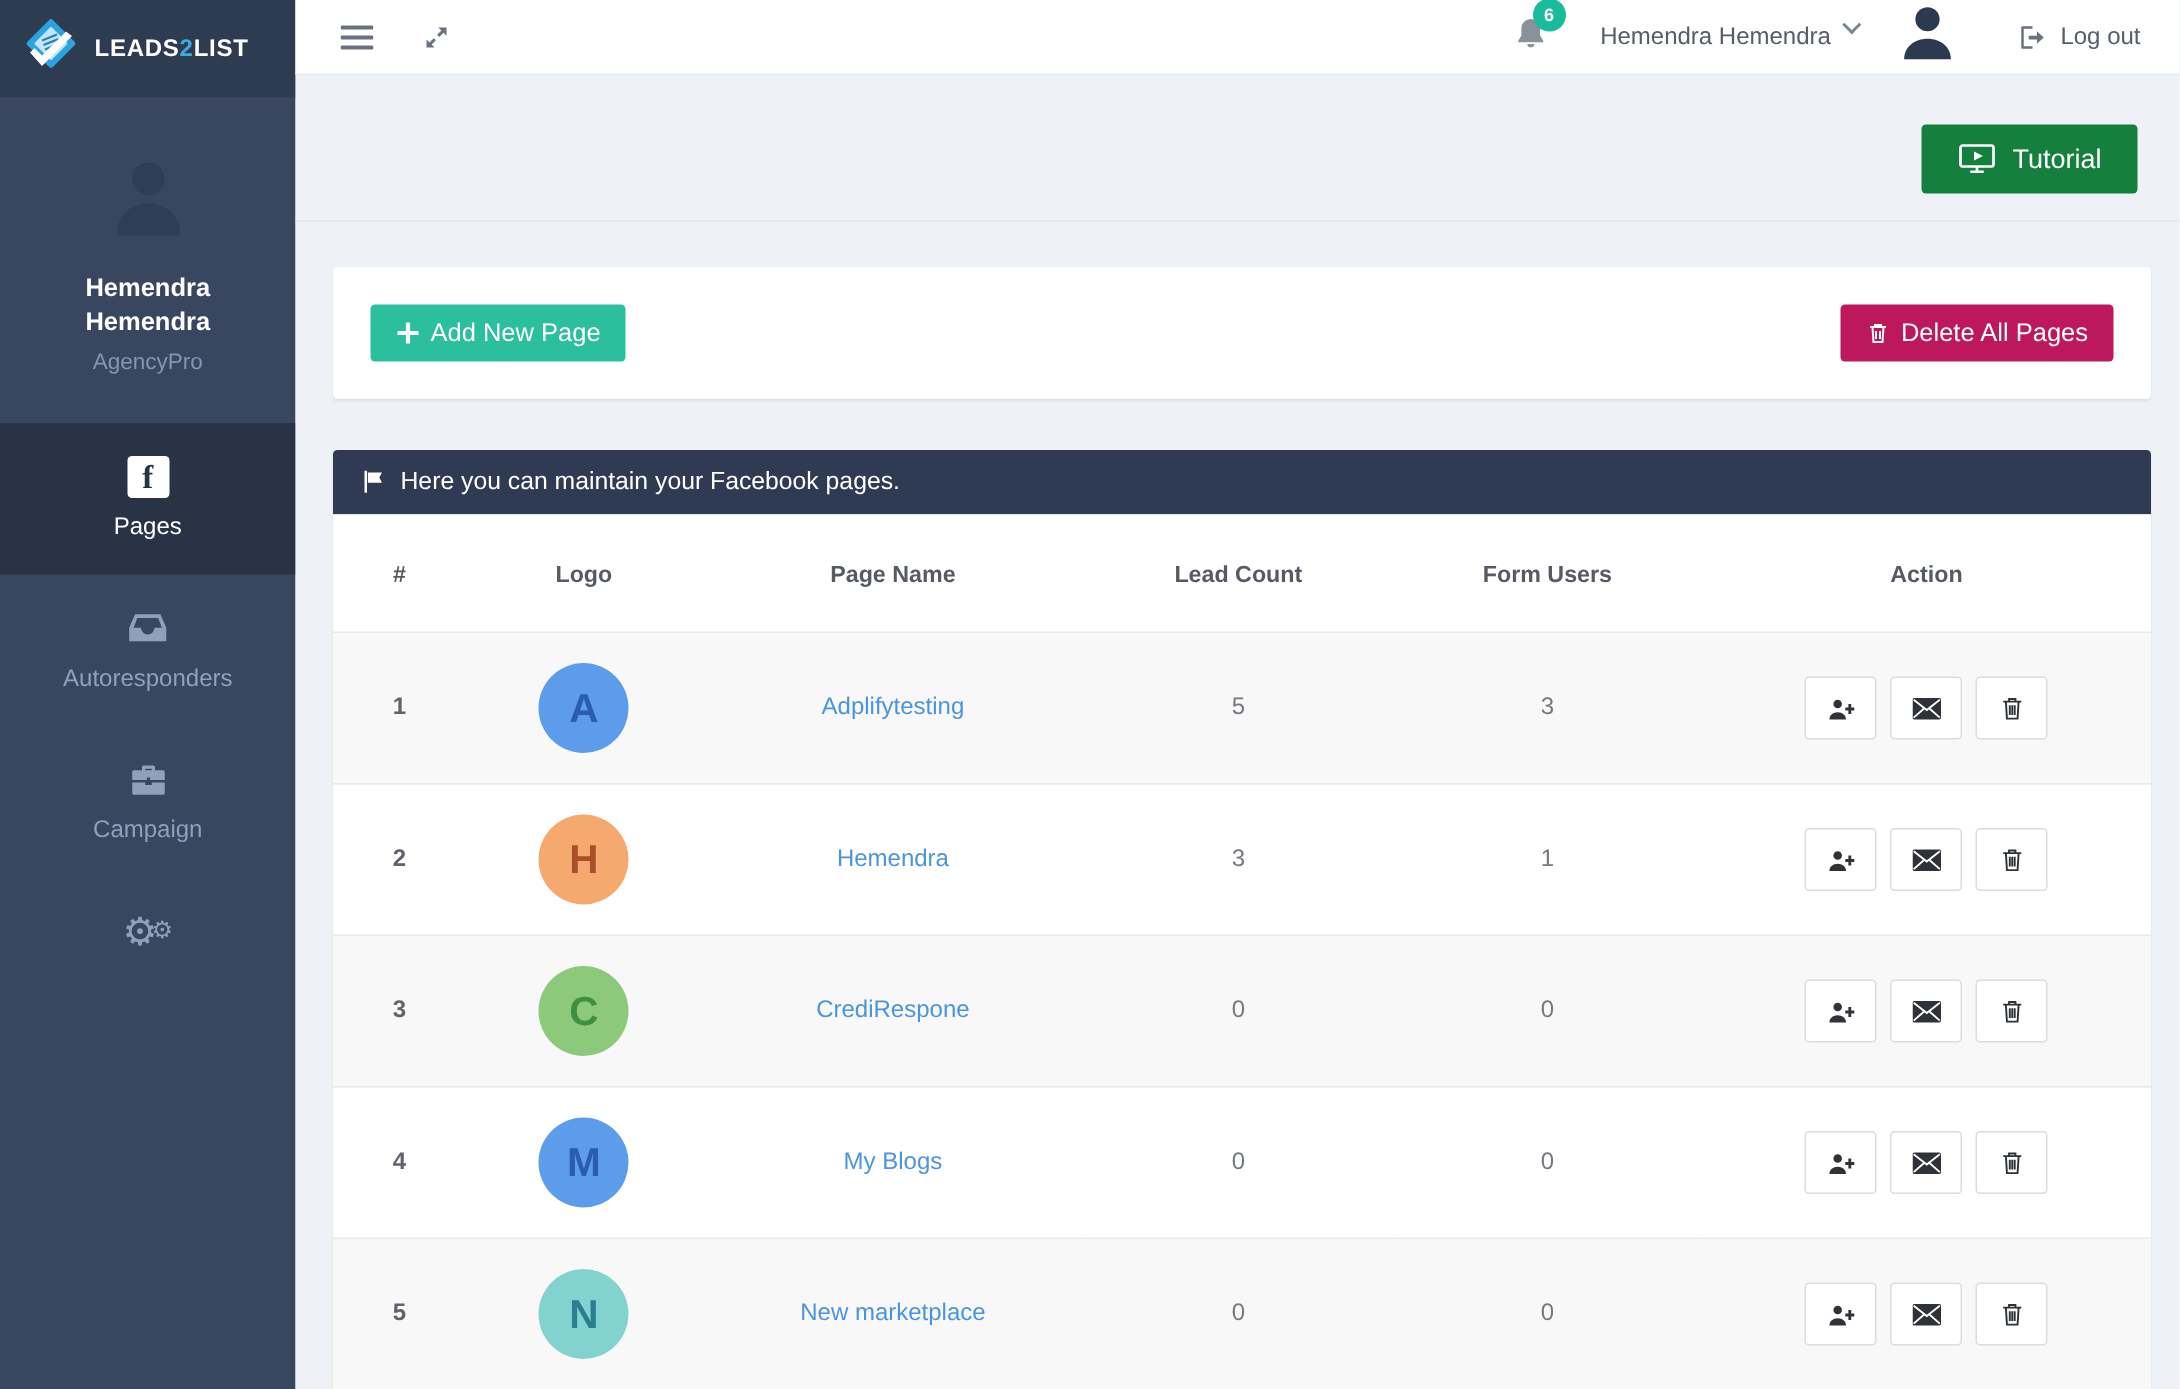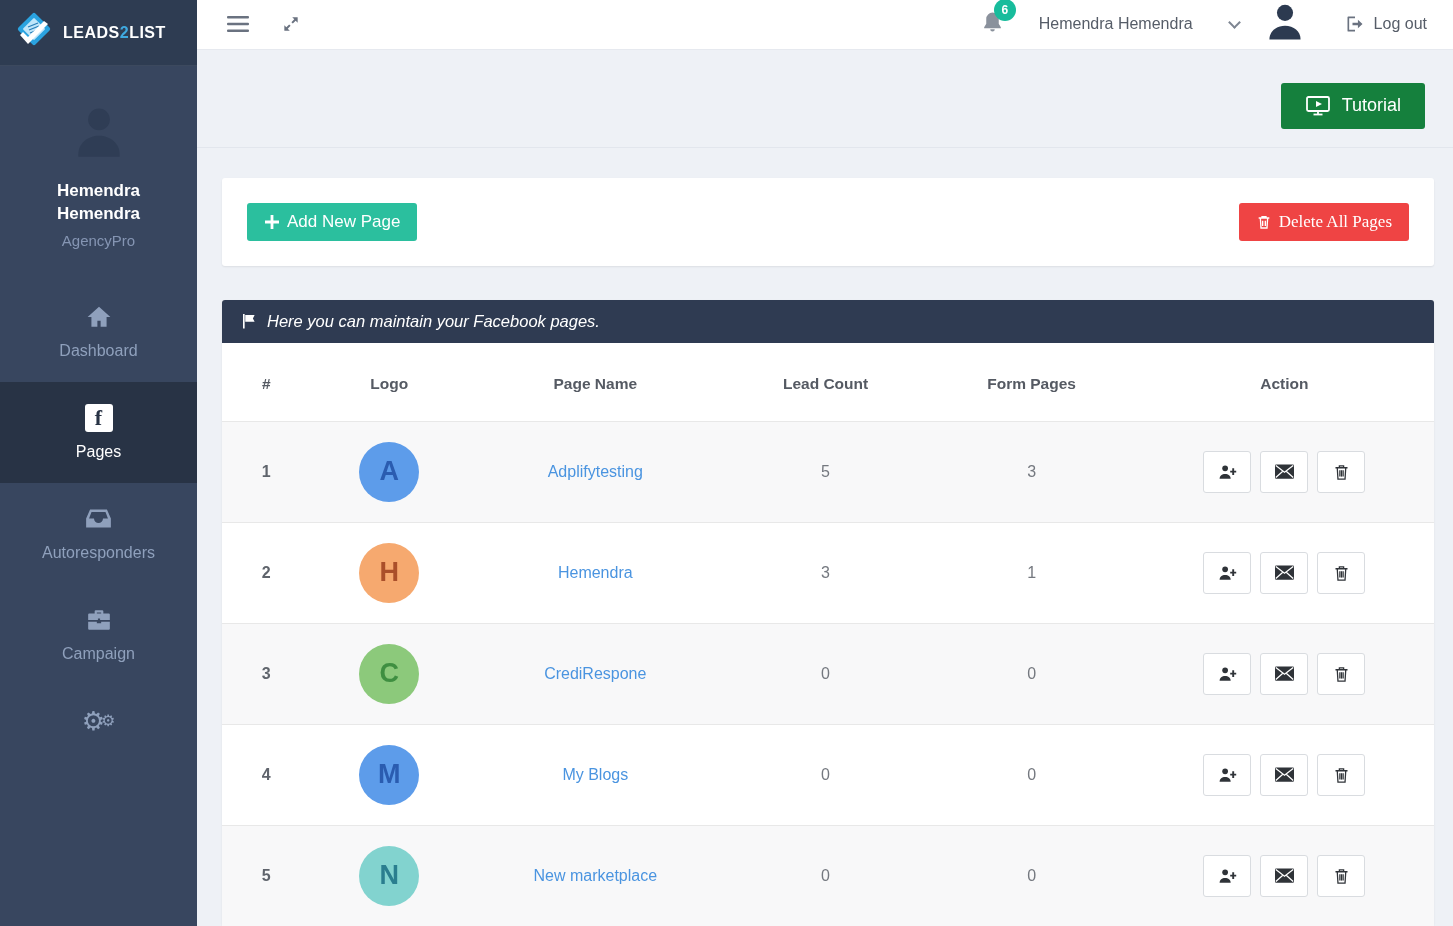--- a/index.html
+++ b/index.html
@@ -31,21 +31,21 @@
 
   
   .main { flex:1; display:flex; flex-direction:column; background:#eef1f6; }
   .topbar { height:66px; background:#fff; border-bottom:1px solid #e6e9ef; display:flex; align-items:center;
             padding:0 26px 0 14px; }
   .tb-icon { color:#6a7280; margin:0 16px; cursor:pointer; display:flex; align-items:center; }
   .tb-right { margin-left:auto; display:flex; align-items:center; }
   .bell-wrap { position:relative; margin-right:34px; cursor:pointer; color:#8a919c; }
   .badge { position:absolute; top:-10px; right:-11px; background:#18bc9c; color:#fff; width:22px; height:22px;
            border-radius:50%; font-size:12px; font-weight:bold; display:flex; align-items:center; justify-content:center; }
-  .user-menu { display:flex; align-items:center; color:#565d68; font-size:16px; cursor:pointer;gap:28px; }
+  .user-menu { display:flex; color:#565d68; font-size:16px; cursor:pointer; }
   .caret { width:9px; height:9px; border-right:2px solid #7d8591; border-bottom:2px solid #7d8591;
            transform:rotate(45deg); margin:-4px 0 0 9px; }
   .tb-avatar { margin:0 38px 0 24px; color:#2c3a50; }
   .logout { display:flex; align-items:center; color:#565d68; font-size:16px; cursor:pointer; }
   .logout svg { margin-right:9px; color:#6a7280; }
 
   .page-head { padding:22px 28px 18px; border-bottom:1px solid #e2e6ed; display:flex; align-items:flex-start; }
   .ph-title { font-size:29px; color:#6a6e7e; font-weight:400; }
   .breadcrumb { margin-top:9px; font-size:15px; }
   .breadcrumb .bc-home { color:#a3a9b7; cursor:pointer; }
@@ -56,25 +56,25 @@
                   font-family:"Liberation Sans", sans-serif; }
   .tutorial-btn svg { margin-right:11px; }
 
   .content { padding:30px 19px 0 25px; }
   .card { background:#fff; border-radius:3px; box-shadow:0 1px 2px rgba(0,0,0,0.08); }
   .toolbar-card { padding:25px; display:flex; align-items:center; }
   .btn { border:none; border-radius:3px; font-size:17px; padding:9px 17px; color:#fff; cursor:pointer;
          display:flex; align-items:center; font-family:"Liberation Sans", sans-serif; }
   .btn svg { margin-right:7px; }
   .btn-add { background:#2bbf9e; }
-  .btn-delete { background:#ef4444; margin-left:auto;font-family:Liberation Serif, serif; }
+  .btn-delete { background:#be185d; margin-left:auto; }
 
   .panel { margin-top:34px; }
   .panel-banner { background:#2f3b52; color:#fff; font-size:16.5px; padding:12px 18px; border-radius:3px 3px 0 0;
-                  display:flex; align-items:flex-start;font-style:italic; }
+                  display:flex; align-items:flex-start; }
   .panel-banner svg { margin-right:9px; }
   table { width:100%; border-collapse:collapse; table-layout:fixed; background:#fff; }
   col.c-idx{width:7.3%} col.c-logo{width:13%} col.c-name{width:21%} col.c-lead{width:17%} col.c-form{width:17%} col.c-act{width:24.7%}
   th { font-size:15.5px; color:#555a63; font-weight:bold; text-align:center; padding:32px 8px 28px; background:#fff; }
   td { text-align:center; height:101px; border-top:1px solid #e8e8e8; font-size:16px; color:#74787f; }
   tr.striped td { background:#f8f8f9; }
   .row-idx { font-weight:bold; color:#5f646c; }
   .logo-circle { display:inline-flex; width:60px; height:60px; border-radius:50%; align-items:center;
                  justify-content:center; font-size:27px; font-weight:bold; }
   .page-link { color:#4a94e0; text-decoration:none; cursor:pointer; }
@@ -112,28 +112,20 @@
         </svg>
       </span>
       <div class="uname">
         <div>Hemendra</div>
         <div>Hemendra</div>
       </div>
       <div class="uplan">AgencyPro</div>
     </div>
 
     <nav class="nav-items">
-      <div class="nav-item">
-        <div class="nicon">
-          <svg width="26" height="26" viewBox="0 0 24 24" fill="currentColor">
-              <path d="M12 2.5L1.5 12H5v9h5.5v-5.5h3V21H19v-9h3.5z"></path>
-            </svg>
-        </div>
-        <div class="nlabel">Dashboard</div>
-      </div>
       <div class="nav-item active">
         <div class="nicon">
             <span class="fb-tile">f</span>
           </div>
         <div class="nlabel">Pages</div>
       </div>
       <div class="nav-item">
         <div class="nicon">
           <svg width="27" height="27" viewBox="0 0 24 24" fill="currentColor">
               <path fill-rule="evenodd" d="M4.5 4h15L23 12v8H1v-8l3.5-8zm1.3 2.2L3.6 12H8a4 4 0 008 0h4.4l-2.2-5.8H5.8z"></path>
@@ -243,21 +235,21 @@
               <col class="c-lead">
               <col class="c-form">
               <col class="c-act">
             </colgroup>
           <thead>
             <tr>
               <th>#</th>
               <th>Logo</th>
               <th>Page Name</th>
               <th>Lead Count</th>
-              <th>Form Pages</th>
+              <th>Form Users</th>
               <th>Action</th>
             </tr>
           </thead>
           <tbody>
   <tr class="striped">
     <td><span class="row-idx">1</span></td>
     <td><span class="logo-circle" style="background: rgb(93, 156, 234); color: rgb(42, 92, 176);">A</span></td>
     <td><a class="page-link">Adplifytesting</a></td>
     <td>5</td>
     <td>3</td>

